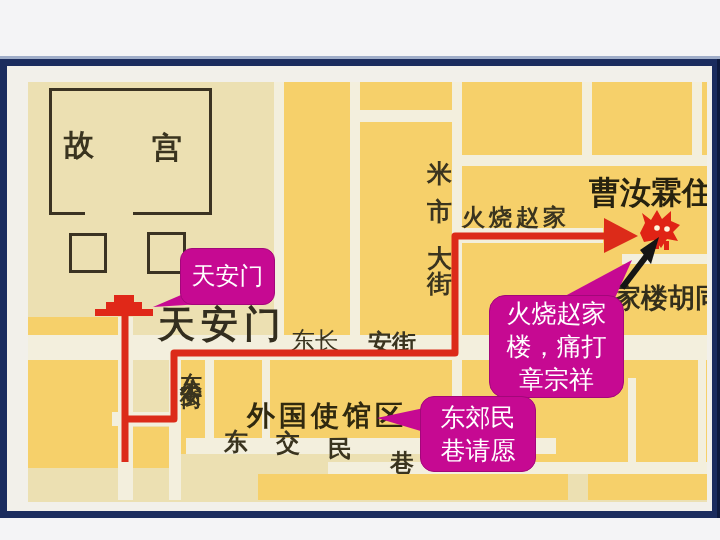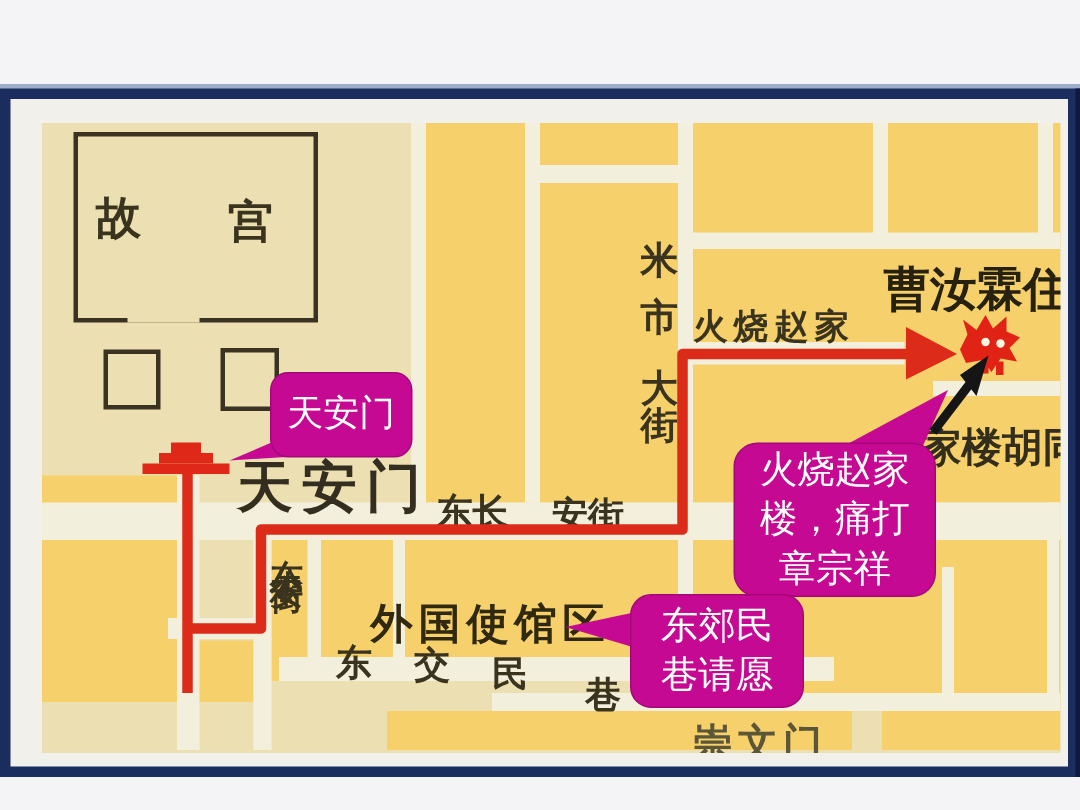--- a/index.html
+++ b/index.html
@@ -70,29 +70,28 @@
 
         <div class="gugong">
           <div class="gugong-gap"></div>
         </div>
         <div class="gate-sq" style="left:41px;top:151px;width:38px;height:40px;"></div>
         <div class="gate-sq" style="left:119px;top:150px;width:39px;height:42px;"></div>
 
         <span class="lbl" style="left:36px;top:43px;font-size:30px;font-weight:600;">故</span>
         <span class="lbl" style="left:124px;top:46px;font-size:30px;font-weight:600;">宫</span>
         <span class="lbl" style="left:130px;top:218px;font-size:37px;font-weight:700;letter-spacing:6px;color:#332e1f;">天安门</span>
-        <span class="lbl" style="left:263px;top:243px;font-size:24px;font-weight:700;">东长</span>
+        <span class="lbl" style="left:263px;top:243px;font-size:24px;font-weight:400;">东长</span>
         <span class="lbl" style="left:340px;top:245px;font-size:24px;font-weight:600;">安街</span>
         <span class="lbl vert" style="left:148px;top:272px;height:150px;font-size:22px;font-weight:600;letter-spacing:5px;">东公安街</span>
         <span class="lbl" style="left:219px;top:315px;font-size:28px;font-weight:700;letter-spacing:4px;color:#30290f;">外国使馆区</span>
         <span class="lbl" style="left:196px;top:344px;font-size:24px;font-weight:600;">东</span>
         <span class="lbl" style="left:248px;top:345px;font-size:24px;font-weight:600;">交</span>
         <span class="lbl" style="left:300px;top:351px;font-size:24px;font-weight:600;">民</span>
         <span class="lbl" style="left:362px;top:365px;font-size:24px;font-weight:600;">巷</span>
-        <span class="lbl" style="left:434px;top:396px;font-size:26px;font-weight:600;letter-spacing:4px;color:#5c5638;">崇文门</span>
         <span class="lbl" style="left:399px;top:75px;font-size:25px;font-weight:600;">米</span>
         <span class="lbl" style="left:399px;top:113px;font-size:25px;font-weight:600;">市</span>
         <span class="lbl" style="left:399px;top:160px;font-size:25px;font-weight:600;">大</span>
         <span class="lbl" style="left:399px;top:185px;font-size:25px;font-weight:600;">街</span>
         <span class="lbl" style="left:434px;top:120px;font-size:23px;font-weight:600;letter-spacing:4px;">火烧赵家</span>
         <span class="lbl" style="left:561px;top:90px;font-size:31px;font-weight:700;color:#27220f;">曹汝霖住宅</span>
         <span class="lbl" style="left:586px;top:198px;font-size:27px;font-weight:600;color:#332e1c;">家楼胡同</span>
 
         <svg class="svg-layer z5" viewBox="0 0 679 420">
           <path d="M97,233 L97,380" stroke="#dc2b19" stroke-width="7" fill="none"></path>

